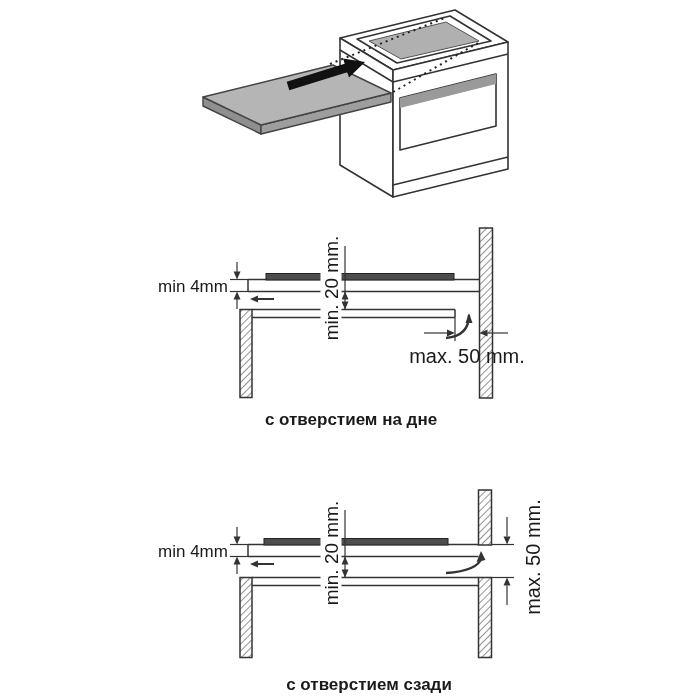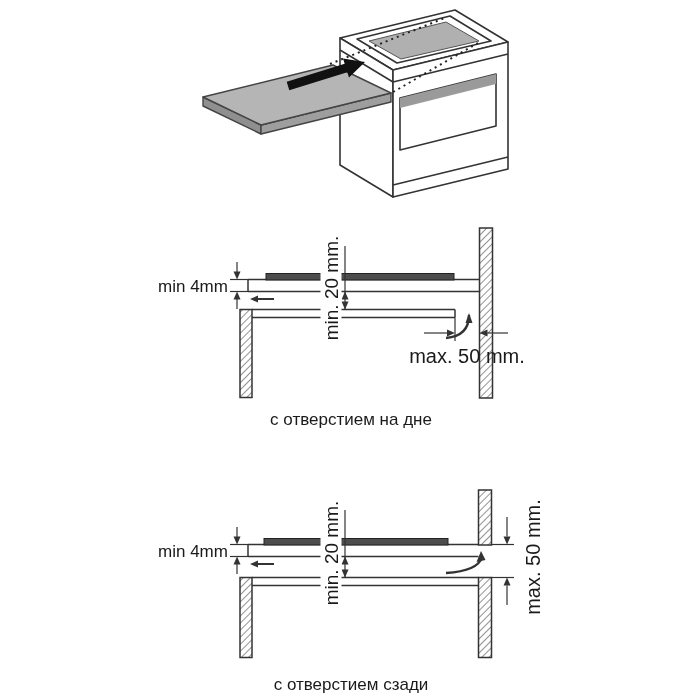--- a/index.html
+++ b/index.html
@@ -6,21 +6,21 @@
   body{
     width:700px;height:700px;position:relative;overflow:hidden;
     background:#ffffff;color:#1a1a1a;
     font-family:"Liberation Sans", sans-serif;
   }
   .stage{position:absolute;inset:0}
   svg{position:absolute;left:0;top:0;display:block}
   .lbl{position:absolute;white-space:nowrap;line-height:1;color:#1a1a1a}
   .ctr{transform:translate(-50%,-50%)}
   .rot{transform:translate(-50%,-50%) rotate(-90deg)}
-  .caption{font-weight:400;font-size:17px}
+  .caption{font-weight:700;font-size:17px}
 </style>
 </head>
 <body>
 
 <div class="stage">
 
   <svg width="700" height="700" viewBox="0 0 700 700">
     <defs>
       <pattern id="hatch" patternUnits="userSpaceOnUse" width="5" height="5" patternTransform="rotate(45)">
         <line x1="0" y1="0" x2="0" y2="5" stroke="#4a4a4a" stroke-width="1.2"></line>
@@ -143,15 +143,15 @@
   </svg>
 
   <div class="lbl ctr" style="left:193px;top:286px;font-size:17px">min 4mm</div>
   <div class="lbl rot" style="left:331px;top:288px;font-size:19px;background:#ffffff;padding:1px 3px">min. 20 mm.</div>
   <div class="lbl ctr" style="left:467px;top:356px;font-size:20px">max. 50 mm.</div>
   <div class="lbl ctr caption" style="left:351px;top:419px">с отверстием на дне</div>
 
   <div class="lbl ctr" style="left:193px;top:551px;font-size:17px">min 4mm</div>
   <div class="lbl rot" style="left:331px;top:553px;font-size:19px;background:#ffffff;padding:1px 3px">min. 20 mm.</div>
   <div class="lbl rot" style="left:533px;top:557px;font-size:20px">max. 50 mm.</div>
-  <div class="lbl ctr caption" style="left:351px;top:684px">с отверстием сзади</div>
+  <div class="lbl ctr caption" style="left:369px;top:684px">с отверстием сзади</div>
 
 </div>
 
 </body></html>

